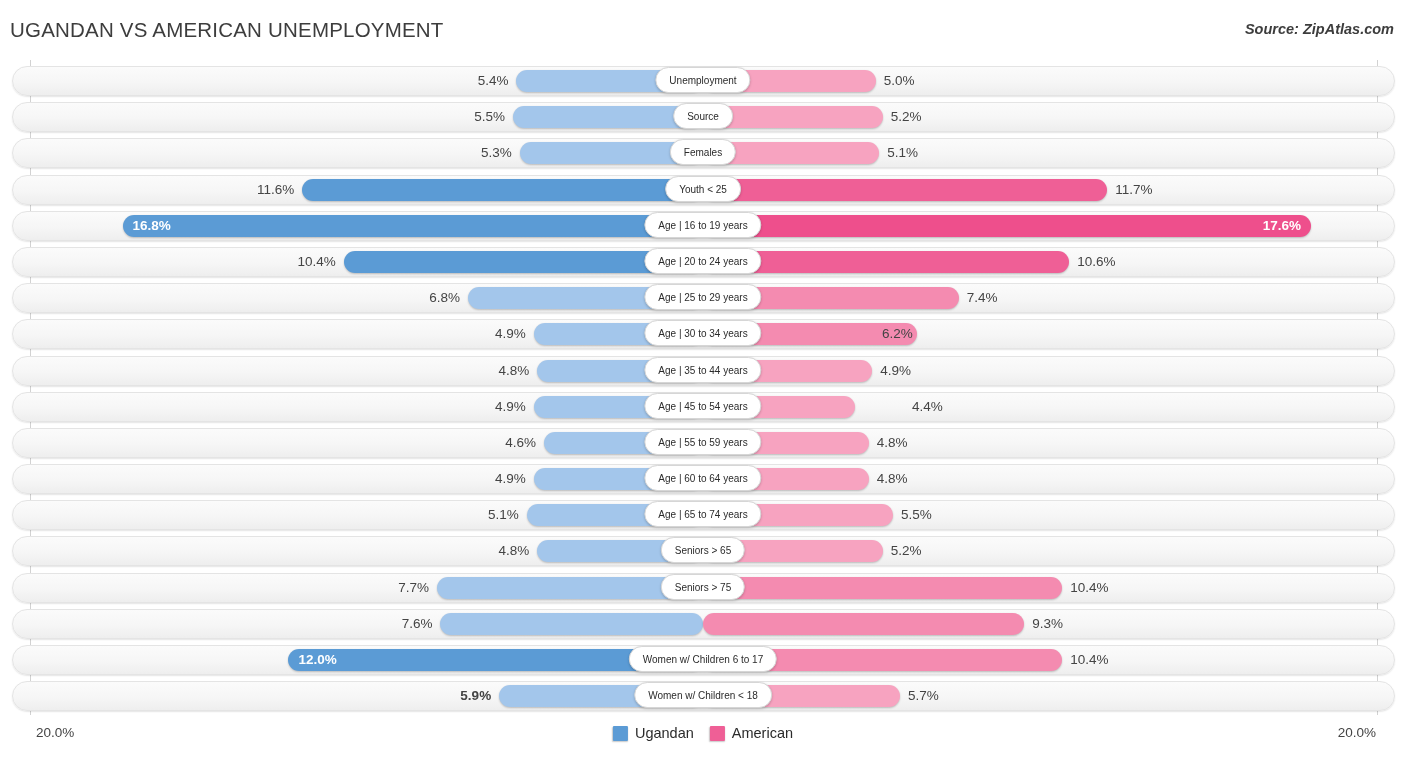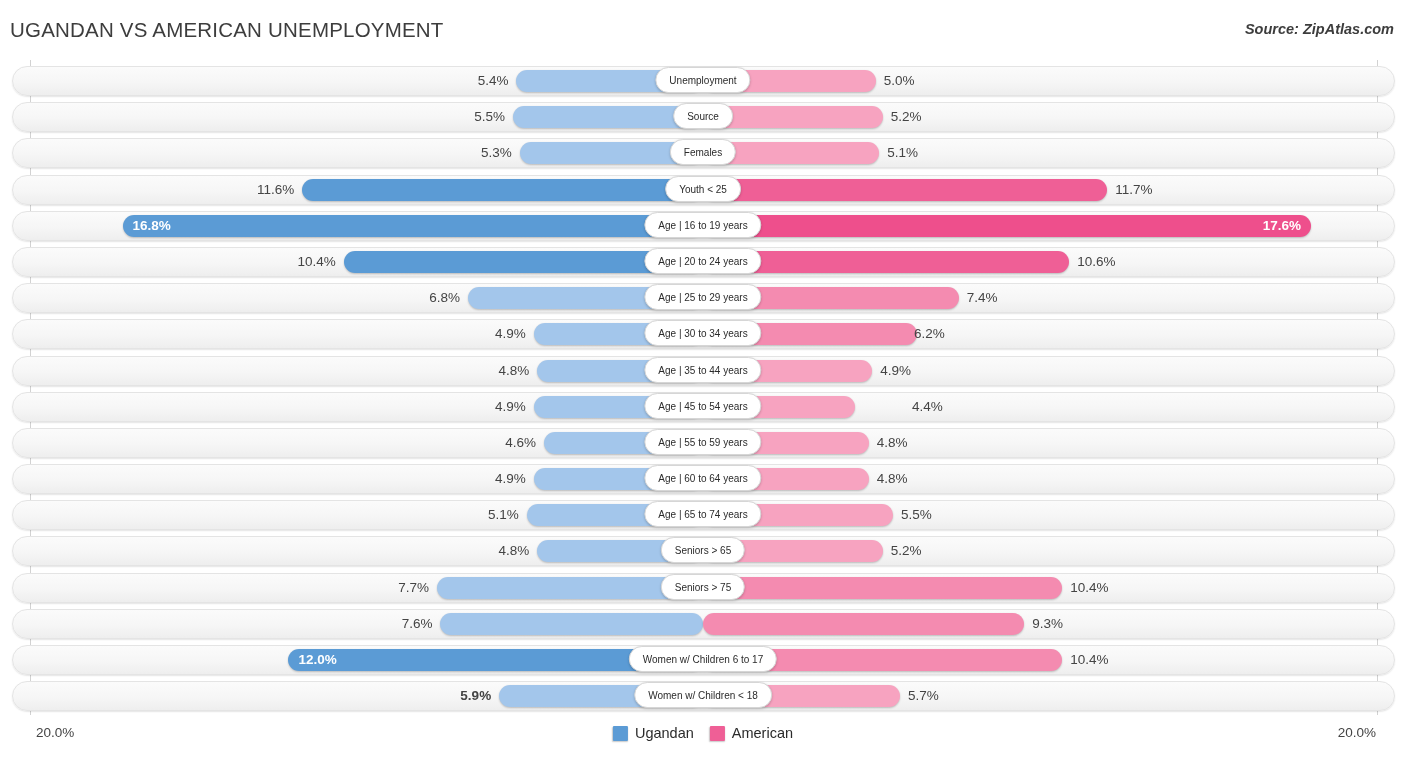--- a/index.html
+++ b/index.html
@@ -174,21 +174,21 @@
           <div class="bar bar-right" style="width: 255.67px; background: rgb(244, 139, 176);"></div>
           <div class="val val-left" style="right: auto; left: 460.06px; transform: translateX(-100%);">6.8%</div>
           <div class="val val-right" style="left: 966.67px;">7.4%</div>
           <div class="pill">Age | 25 to 29 years</div>
         </div>
         <div class="row">
           <div class="track"></div>
           <div class="bar bar-left" style="width: 169.295px; background: rgb(163, 198, 235);"></div>
           <div class="bar bar-right" style="width: 214.21px; background: rgb(244, 139, 176);"></div>
           <div class="val val-left" style="right: auto; left: 525.705px; transform: translateX(-100%);">4.9%</div>
-          <div class="val val-right" style="left: 914px;">6.2%</div>
+          <div class="val val-right" style="left: 882px;">6.2%</div>
           <div class="pill">Age | 30 to 34 years</div>
         </div>
         <div class="row">
           <div class="track"></div>
           <div class="bar bar-left" style="width: 165.84px; background: rgb(163, 198, 235);"></div>
           <div class="bar bar-right" style="width: 169.295px; background: rgb(247, 163, 192);"></div>
           <div class="val val-left" style="right: auto; left: 529.16px; transform: translateX(-100%);">4.8%</div>
           <div class="val val-right" style="left: 880.295px;">4.9%</div>
           <div class="pill">Age | 35 to 44 years</div>
         </div>

